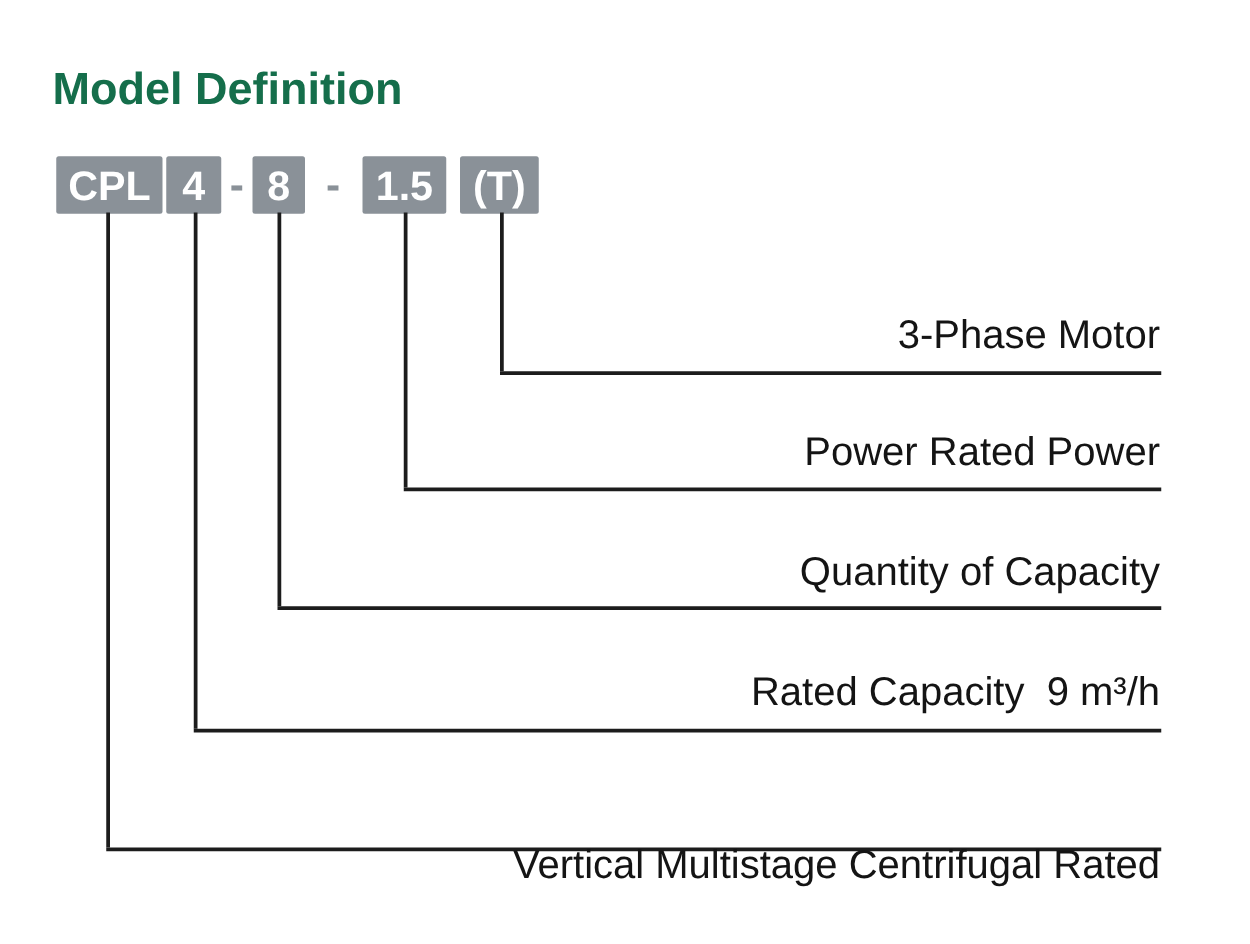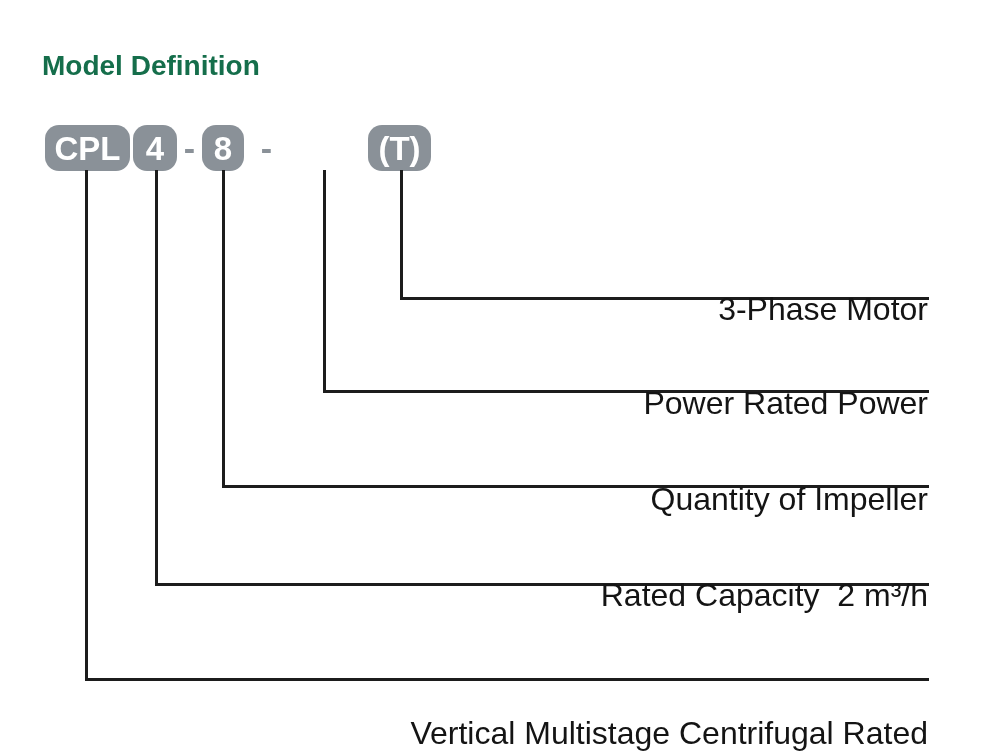--- a/index.html
+++ b/index.html
@@ -16,31 +16,31 @@
     width: 1000px;
     height: 755px;
     background: var(--background);
     font-family: "Liberation Sans", sans-serif;
     overflow: hidden;
   }
   .title {
     position: absolute;
     left: 42px;
     top: 50px;
-    font-size: 28px;
+    font-size: 36px;
     font-weight: 700;
     color: var(--title-green);
     letter-spacing: 0;
   }
   .code-box {
     position: absolute;
     top: 125px;
     height: 46px;
     background: var(--box-gray);
-    border-radius: 14px;
+    border-radius: 2px;
     color: #fff;
     font-weight: 700;
     font-size: 33px;
     display: flex;
     align-items: center;
     justify-content: center;
     line-height: 1;
   }
   .box-series    { left: 45px;  width: 85px; }
   .box-capacity  { left: 133px; width: 44px; }
@@ -83,55 +83,55 @@
   .hl-capacity  { top: 583px; left: 155px; width: 774px; }
   .hl-series    { top: 678px; left: 85px;  width: 844px; }
   .callout {
     position: absolute;
     right: 72px;
     font-size: 32px;
     line-height: 38px;
     color: var(--text-black);
     text-align: right;
     white-space: pre;
-    margin-top: 42px;
   }
   .co-phase     { top: 248px; }
   .co-power     { top: 342px; }
   .co-impellers { top: 438px; }
   .co-capacity  { top: 534px; }
   .co-series    { top: 596px; }
 </style>
 </head>
 <body>
 
 <div class="canvas">
 
   <h1 class="title">Model Definition</h1>
 
   <span class="code-box box-series">CPL</span>
   <span class="code-box box-capacity">4</span>
   <span class="sep sep-1">-</span>
   <span class="code-box box-impellers">8</span>
   <span class="sep sep-2">-</span>
+  <span class="code-box box-power">1.5</span>
   <span class="code-box box-phase">(T)</span>
 
   <div class="vline vl-phase"></div>
   <div class="hline hl-phase"></div>
   <div class="vline vl-power"></div>
   <div class="hline hl-power"></div>
   <div class="vline vl-impellers"></div>
   <div class="hline hl-impellers"></div>
   <div class="vline vl-capacity"></div>
   <div class="hline hl-capacity"></div>
   <div class="vline vl-series"></div>
   <div class="hline hl-series"></div>
 
   <div class="callout co-phase">3-Phase Motor</div>
   <div class="callout co-power">Power Rated Power</div>
-  <div class="callout co-impellers">Quantity of Impeller</div>
-  <div class="callout co-capacity">Rated Capacity  2 m³/h</div>
+  <div class="callout co-impellers">Quantity of Capacity</div>
+  <div class="callout co-capacity">Rated Capacity  9 m³/h</div>
   <div class="callout co-series">
     <div>Vertical Multistage Centrifugal Rated</div>
     
   </div>
 
 </div>
 
 </body></html>

